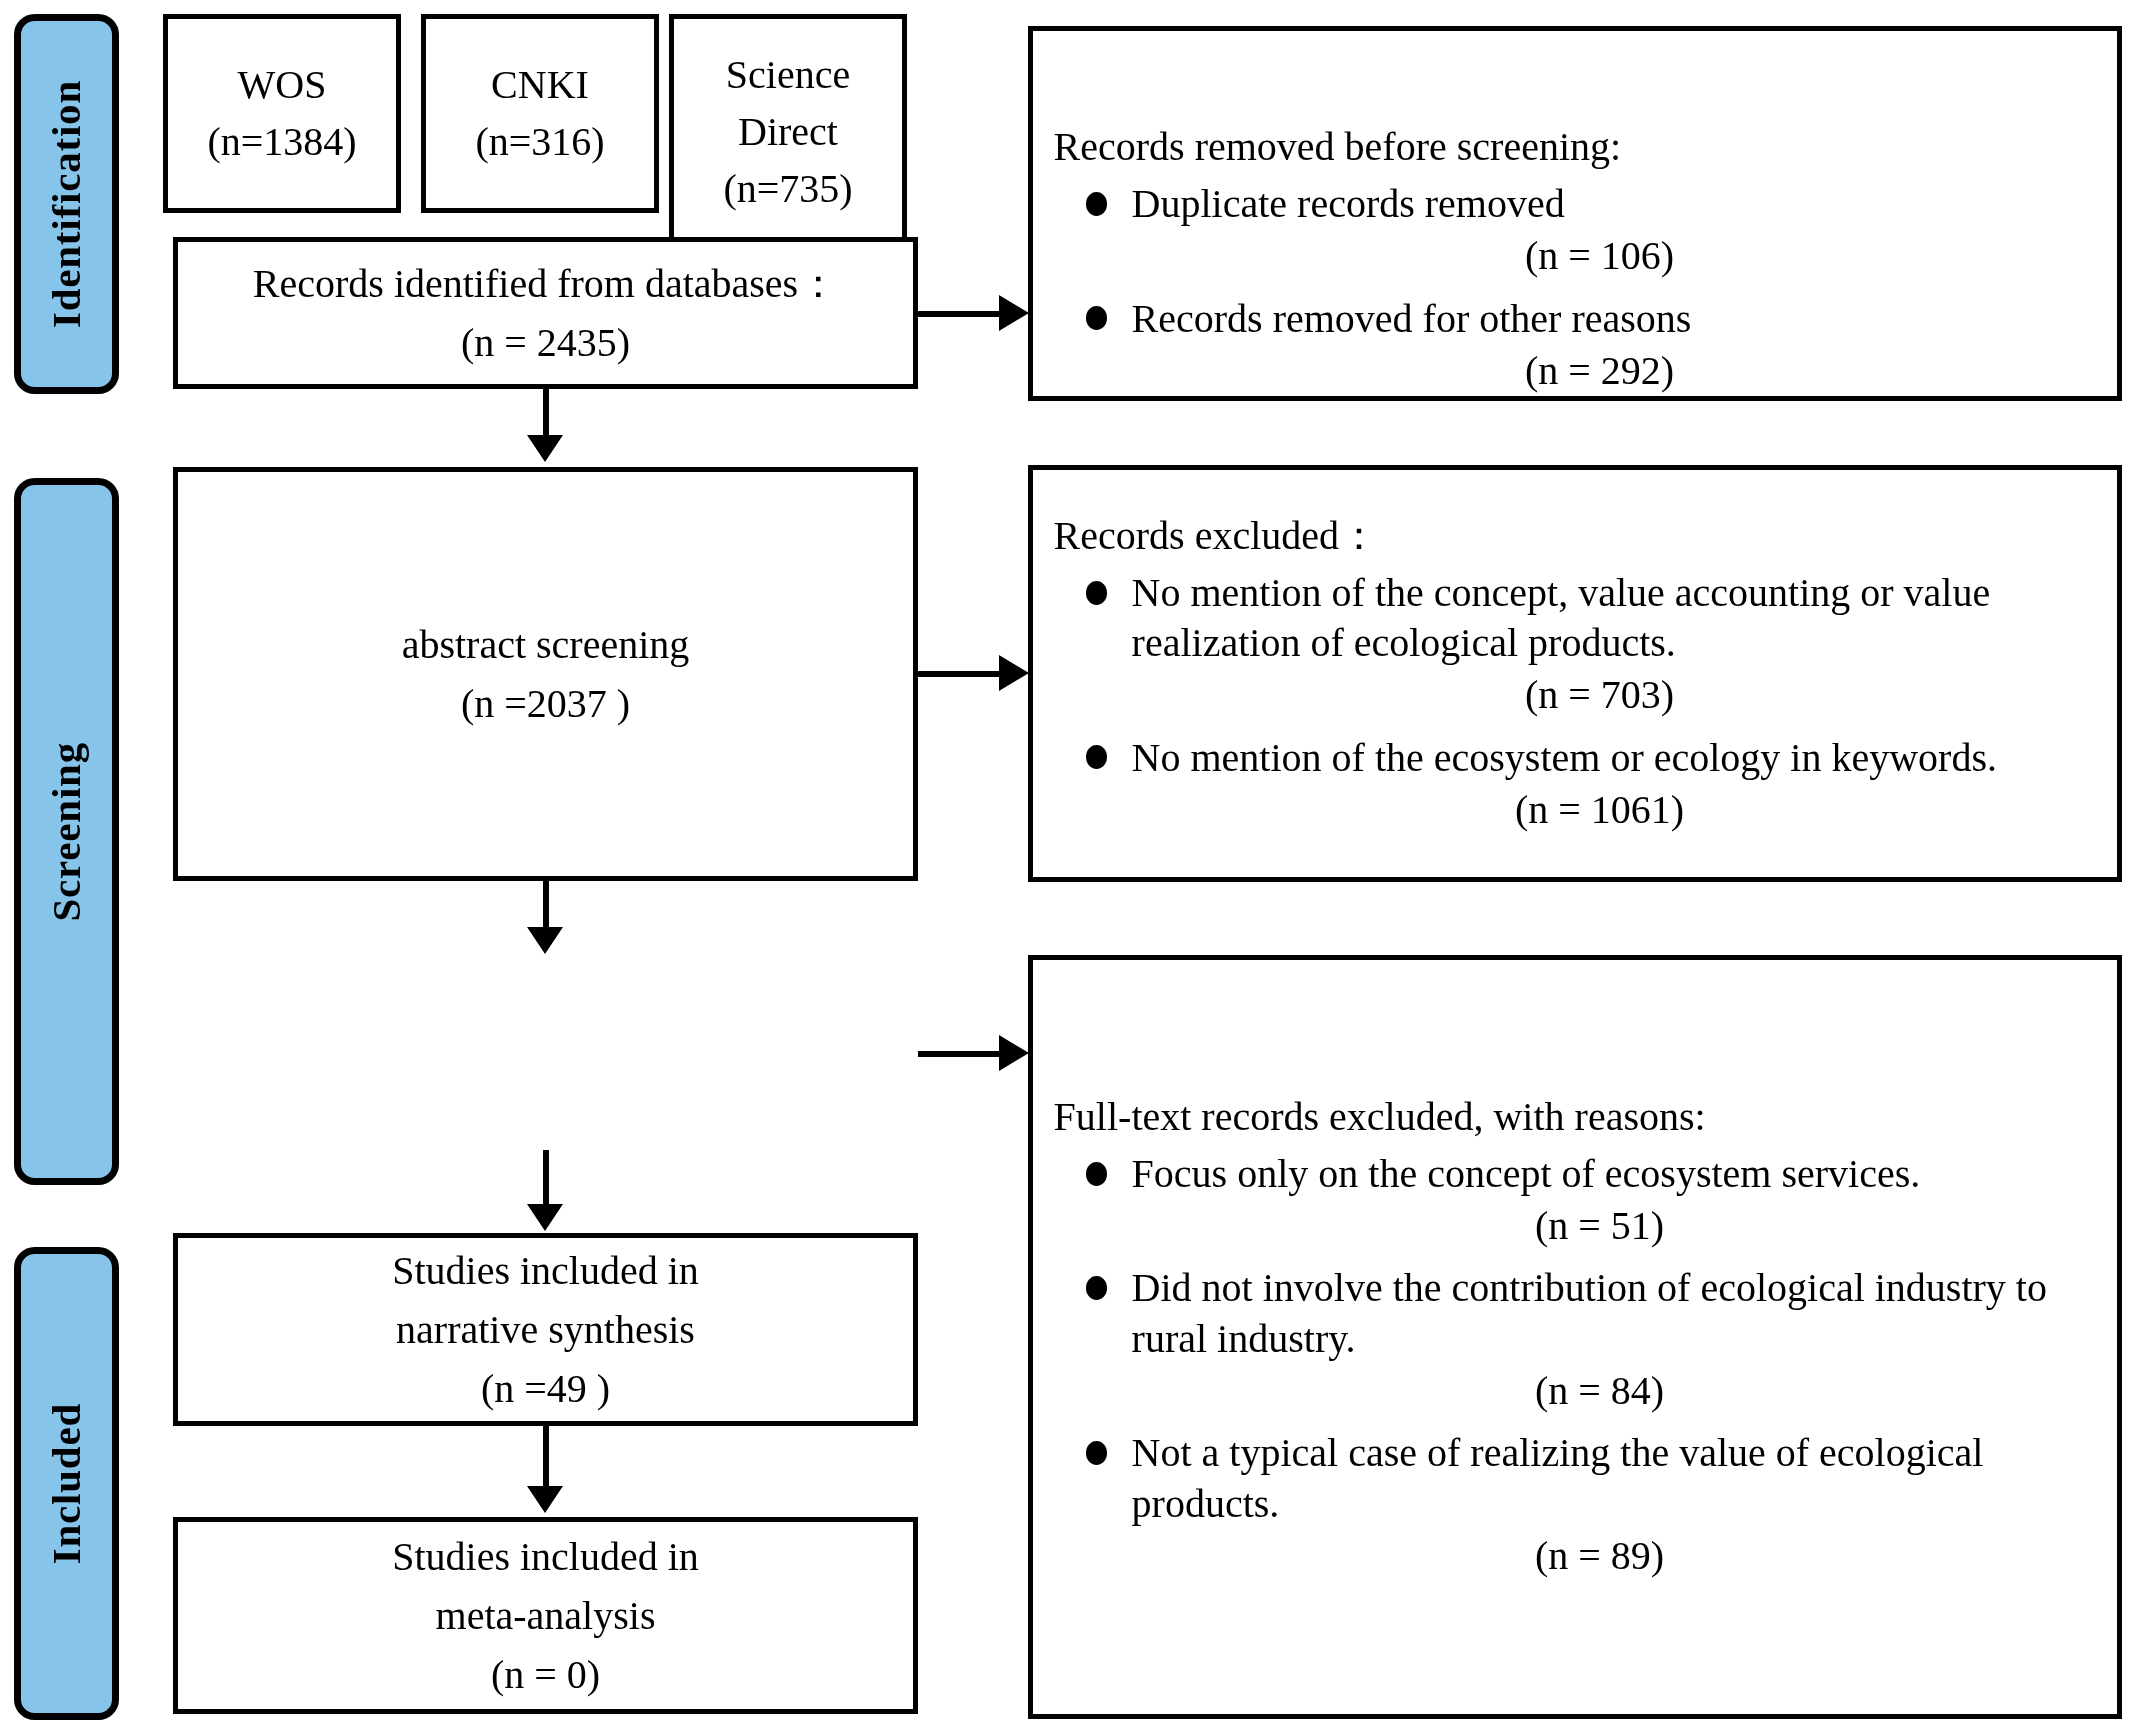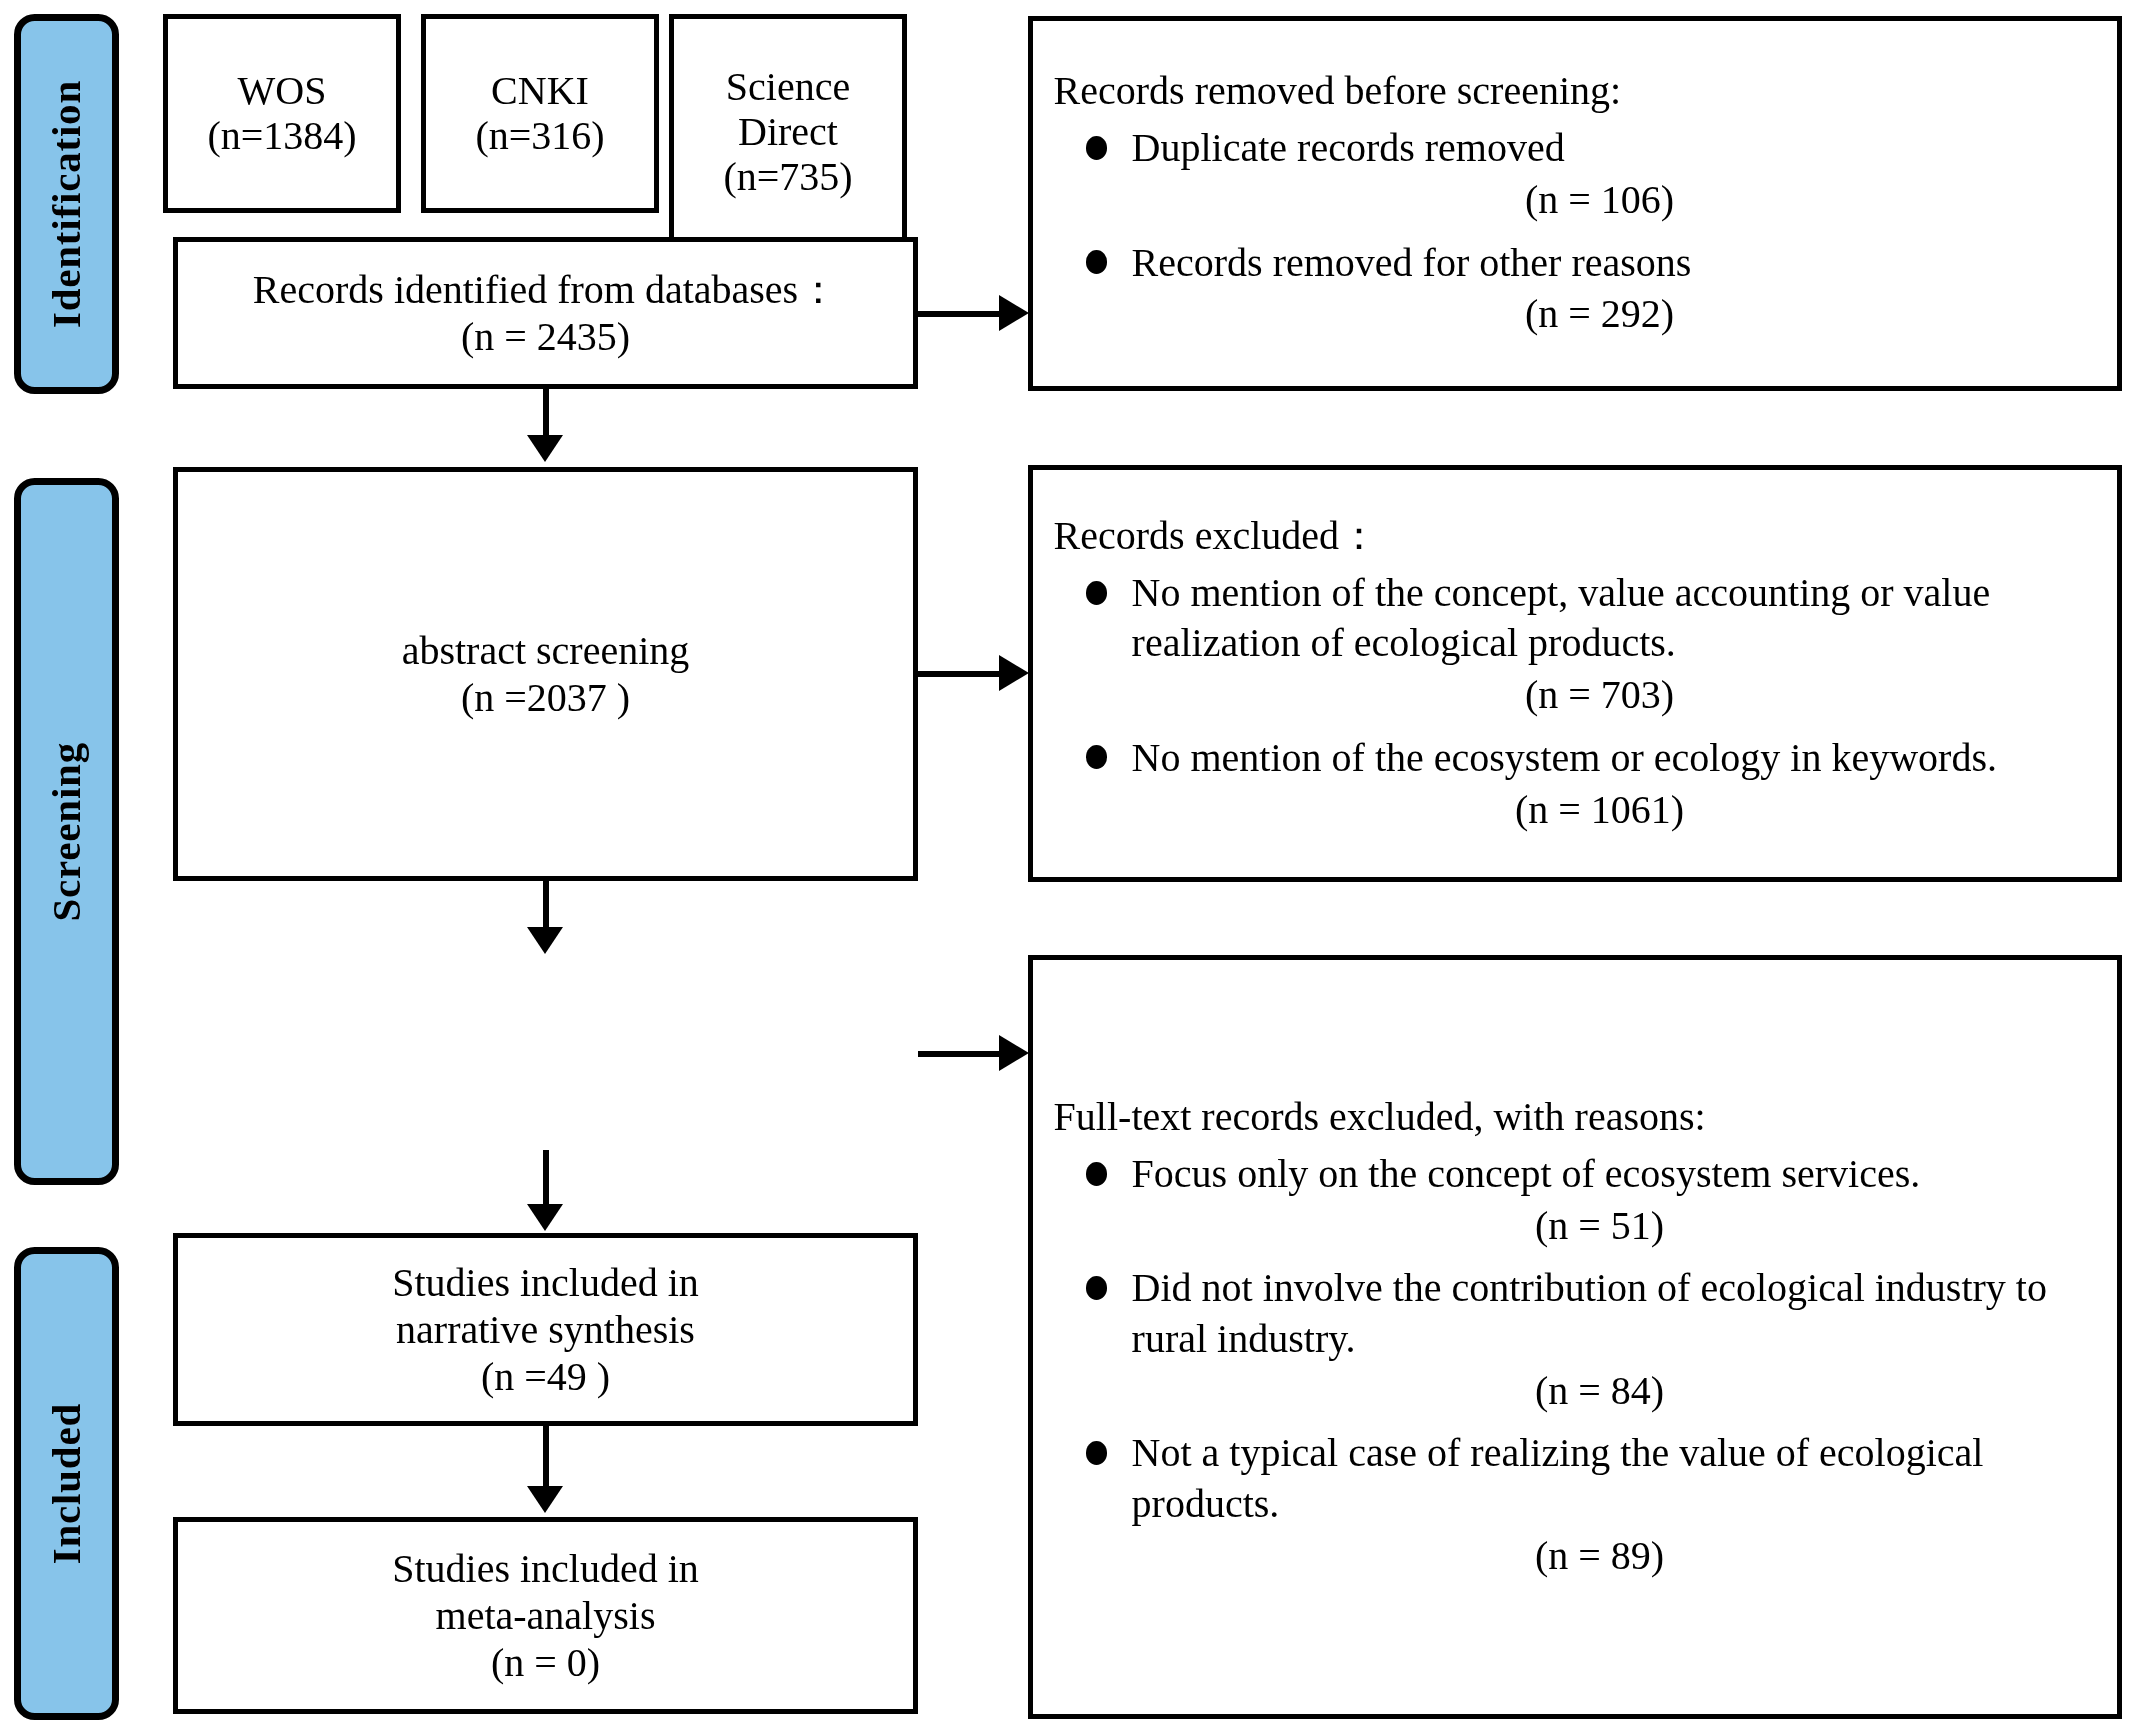--- a/index.html
+++ b/index.html
@@ -28,20 +28,21 @@
     letter-spacing:0.8px;
     line-height:1;
     white-space:nowrap;
   }
   
   .box{
     position:absolute;
     background:#fff;
     border:5.6px solid #000;
     box-sizing:border-box;
+    gap:12px;
   }
   .box-center{
     display:flex;flex-direction:column;
     align-items:center;justify-content:center;
     text-align:center;
   }
   .src-box{font-size:40px;line-height:1.12;}
   .flow-box{font-size:40px;line-height:1.18;}
   .flow-box .ln{display:block;}
   
@@ -147,21 +148,21 @@
     <span class="ln">narrative synthesis</span>
     <span class="ln">(n =49 )</span>
   </div>
 
   <div class="box box-center flow-box" style="left:173px;top:1517px;width:745px;height:197px;">
     <span class="ln">Studies included in</span>
     <span class="ln">meta-analysis</span>
     <span class="ln">(n = 0)</span>
   </div>
 
-  <div class="panel" style="left:1028px;top:16px;width:1094px;height:375px;">
+  <div class="panel" style="left:1028px;top:26px;width:1094px;height:375px;justify-content:flex-end;">
     <div class="panel-inner">
       <div class="panel-head">Records removed before screening:</div>
       <ul class="bullets">
         <li>
           <span class="bullet-dot"></span>
           <span class="bullet-text">Duplicate records removed</span>
           <span class="bullet-n">(n = 106)</span>
         </li>
         <li>
           <span class="bullet-dot"></span>

